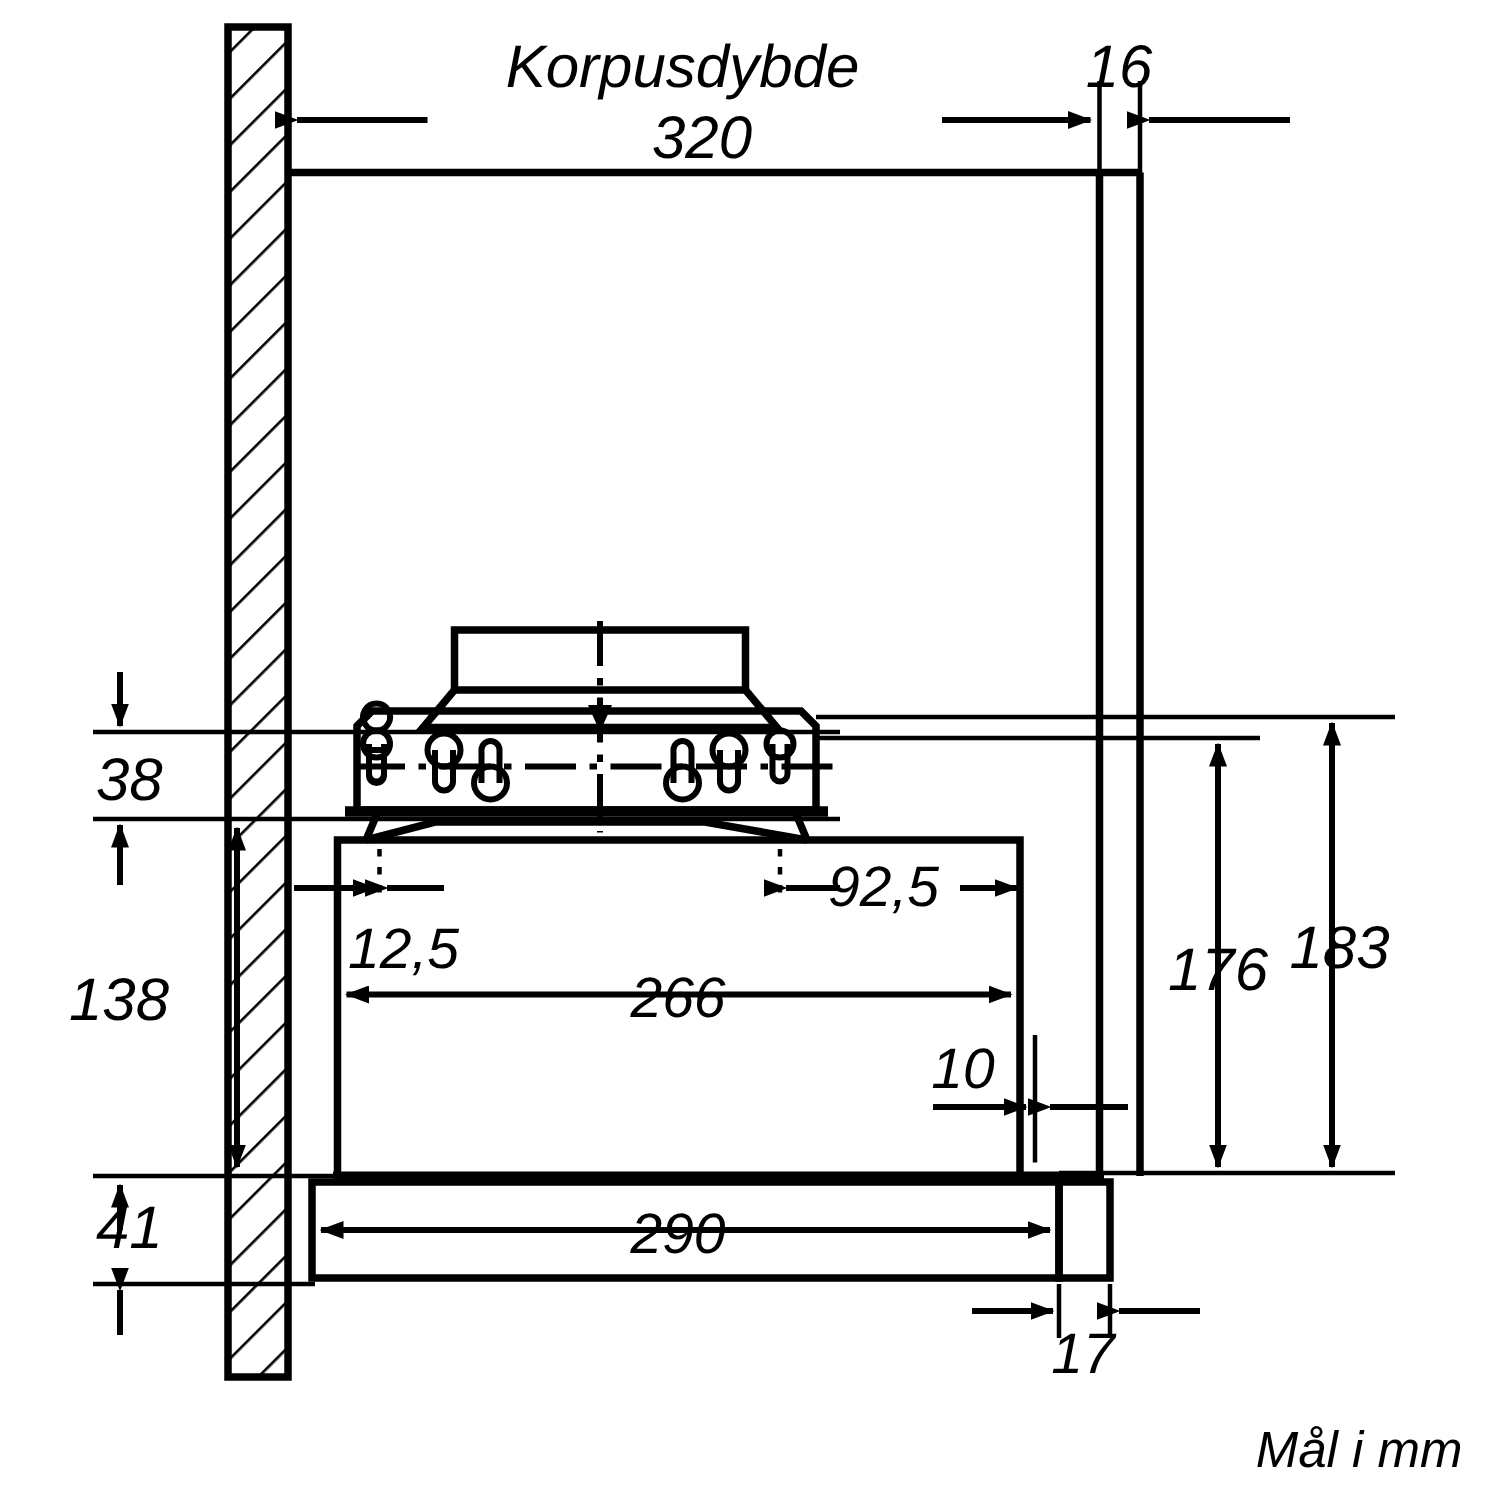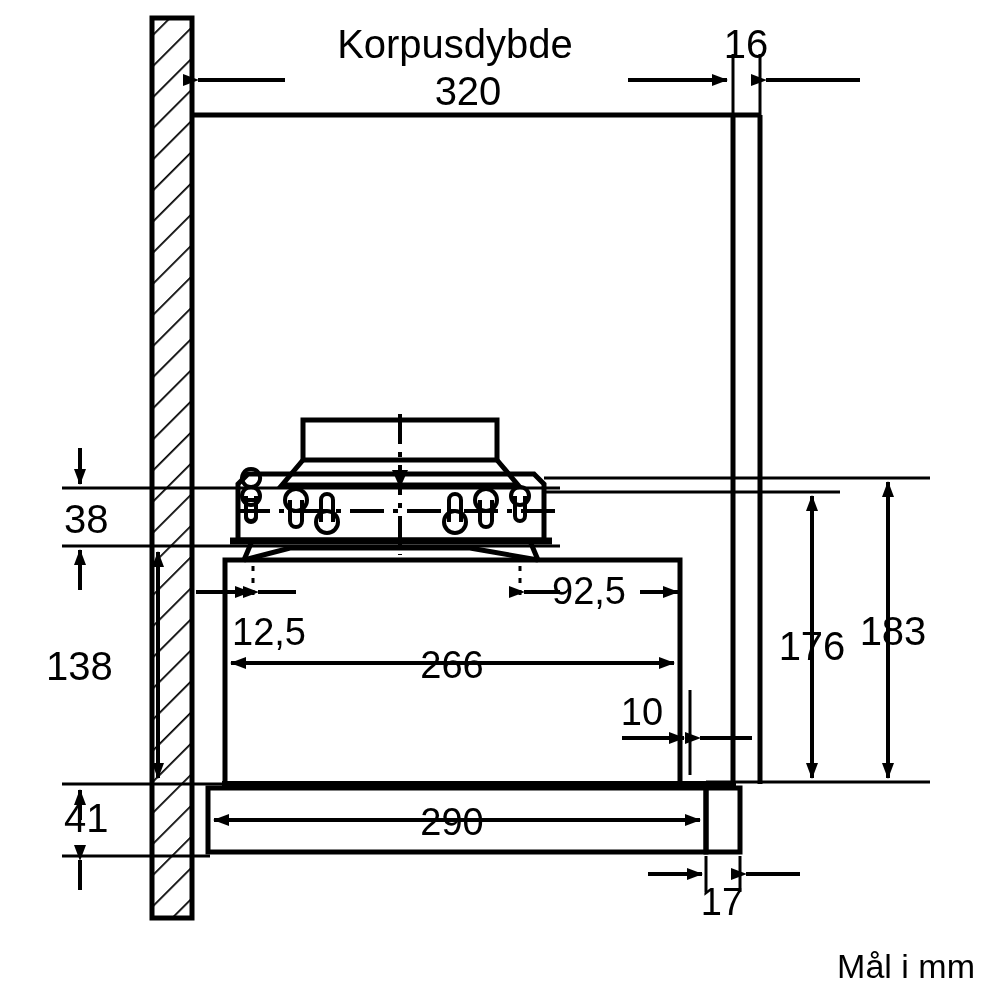--- a/index.html
+++ b/index.html
@@ -9,20 +9,21 @@
   }
   body {
     font-family: "Liberation Sans", sans-serif;
   }
   #drawing-root {
     position: relative;
     width: 1000px;
     height: 1000px;
     background: #ffffff;
     overflow: hidden;
+    font-style: italic;
   }
   svg#tech-drawing {
     display: block;
     width: 1000px;
     height: 1000px;
   }
   .dim-text {
     font-family: "Liberation Sans", sans-serif;
     font-size: 40px;
     fill: #000000;

